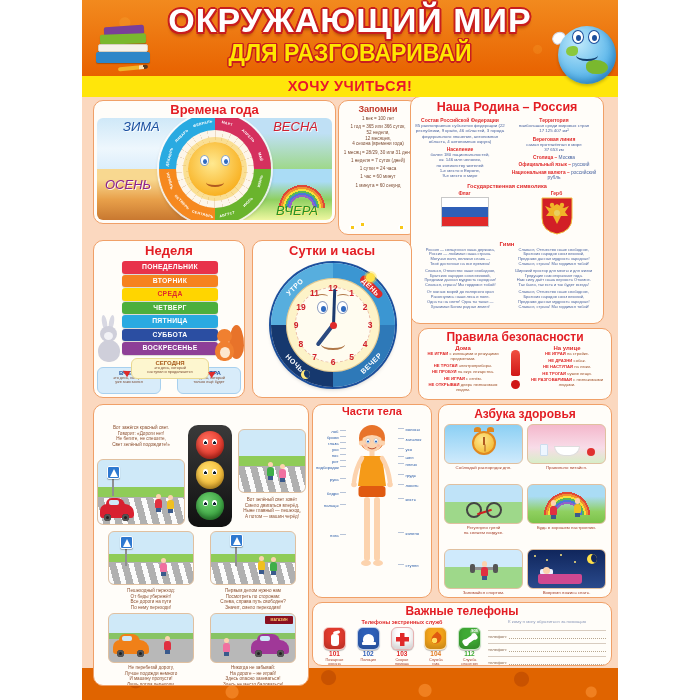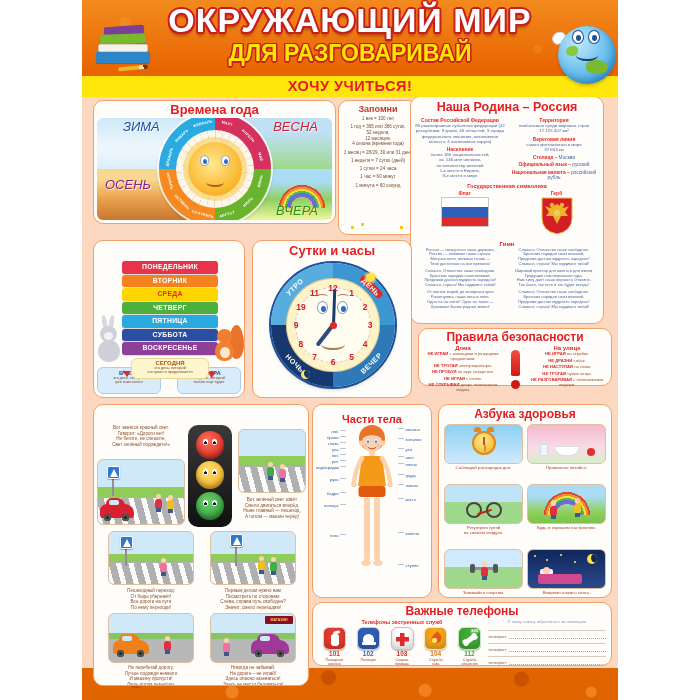--- a/index.html
+++ b/index.html
@@ -181,21 +181,21 @@
   .per{position:absolute;left:50%;top:50%;font-size:7px;font-weight:bold;color:#fff;letter-spacing:.5px;white-space:nowrap}
   .per-m{transform:translate(-50%,-50%) rotate(-45deg) translateY(-54px)}
   .per-d{transform:translate(-50%,-50%) rotate(45deg) translateY(-54px);background:#e02a2a;padding:.5px 3px;border-radius:5px}
   .per-e{transform:translate(-50%,-50%) rotate(135deg) translateY(-54px) rotate(180deg)}
   .per-n{transform:translate(-50%,-50%) rotate(225deg) translateY(-54px) rotate(180deg)}
   .rim-sun{position:absolute;right:20px;top:10px;width:9px;height:9px;border-radius:50%;background:#ffe048;box-shadow:0 0 0 2px rgba(255,224,72,.45)}
   .rim-moon{position:absolute;left:30px;bottom:8px;width:9px;height:9px;border-radius:50%;background:#ffe87a;overflow:hidden}
   .rim-moon::after{content:"";position:absolute;left:3px;top:-1px;width:9px;height:9px;border-radius:50%;background:#16386e}
 
   
-  #safety{left:336px;top:328px;width:194px;height:58px}
+  #safety{left:336px;top:328px;width:194px;height:72px}
   .sa-title{font-size:12px;margin-top:1px}
   .sa-cols{position:absolute;top:16px;left:4px;right:4px;bottom:2px;display:flex}
   .sa-col{width:80px}
   .sa-mid{flex:1;position:relative}
   .sa-h{font-size:6px;font-weight:bold;color:#e02a2a;text-align:center;margin-bottom:1px}
   .sa-item{font-size:4.2px;line-height:1.18;color:#a0522a;text-align:center;margin-bottom:1.6px}
   .sa-item b{color:#e02a2a}
   .excl-bar{position:absolute;left:50%;top:5px;width:9px;height:26px;margin-left:-4.5px;background:linear-gradient(180deg,#f05040,#d01818);border-radius:5px 5px 2px 2px}
   .excl-dot{position:absolute;left:50%;top:35px;width:9px;height:9px;margin-left:-4.5px;border-radius:50%;background:#d01818}
 
@@ -236,21 +236,21 @@
   .wh{position:absolute;bottom:-3px;width:7px;height:7px;background:#222;border-radius:50%;box-shadow:inset 0 0 0 2px #555;z-index:3}
   .wh-l{left:4px}.wh-r{right:5px}
   .kid{position:absolute;width:7px;height:9px;border-radius:3px 3px 1px 1px;z-index:3}
   .kid::before{content:"";position:absolute;top:-5.5px;left:.8px;width:5.5px;height:5.5px;border-radius:50%;background:#fcd3ae}
   .kid::after{content:"";position:absolute;bottom:-4px;left:1.2px;width:4.5px;height:4px;background:#3a5a8c}
   .k-red{background:#e03040}.k-green{background:#3fae49}.k-yellow{background:#f0c020}.k-pink{background:#f070a0}
   .shop{position:absolute;right:2px;top:2px;width:28px;height:8px;background:#8a1020;color:#ffd070;font-size:3.5px;font-weight:bold;text-align:center;line-height:8px;border-radius:1px;z-index:3}
 
   
   #bodyparts{left:230px;top:404px;width:120px;height:194px;overflow:hidden}
-  .bp-title{font-size:11px;margin-top:8px}
+  .bp-title{font-size:11px;margin-top:0}
   .figwrap{position:absolute;left:50%;top:17px;transform:translateX(-50%)}
   .bpl,.bpr{position:absolute;font-size:4.2px;color:#2a5ca8;white-space:nowrap}
   .bpl{left:3px;width:30px;text-align:right}
   .bpr{right:3px;width:30px;text-align:left}
   .bpl::after{content:"";display:inline-block;width:6px;height:1px;background:#b8c4d8;vertical-align:2px;margin-left:1.5px}
   .bpr::before{content:"";display:inline-block;width:6px;height:1px;background:#b8c4d8;vertical-align:2px;margin-right:1.5px}
 
   
   #health{left:356px;top:404px;width:174px;height:194px;overflow:hidden}
   .he-title{font-size:12px;margin-top:2px}
@@ -467,20 +467,21 @@
 Так было, так есть и так будет всегда!</div>
         <div class="stanza">Славься, Отечество наше свободное,
 Братских народов союз вековой,
 Предками данная мудрость народная!
 Славься, страна! Мы гордимся тобой!</div>
       </div>
     </div>
   </div>
 
   <div class="box" id="week">
+    <div class="btitle w-title">Неделя</div>
     <div class="daybars">
       <div class="day" style="background: rgb(232, 51, 74); color: rgb(255, 255, 255);">ПОНЕДЕЛЬНИК</div>
       <div class="day" style="background: rgb(246, 130, 31); color: rgb(255, 255, 255);">ВТОРНИК</div>
       <div class="day" style="background: rgb(255, 213, 0); color: rgb(224, 42, 42);">СРЕДА</div>
       <div class="day" style="background: rgb(76, 175, 62); color: rgb(255, 255, 255);">ЧЕТВЕРГ</div>
       <div class="day" style="background: rgb(41, 170, 225); color: rgb(255, 255, 255);">ПЯТНИЦА</div>
       <div class="day" style="background: rgb(43, 78, 162); color: rgb(255, 255, 255);">СУББОТА</div>
       <div class="day" style="background: rgb(142, 63, 151); color: rgb(255, 255, 255);">ВОСКРЕСЕНЬЕ</div>
     </div>
     <div class="rabbit">

